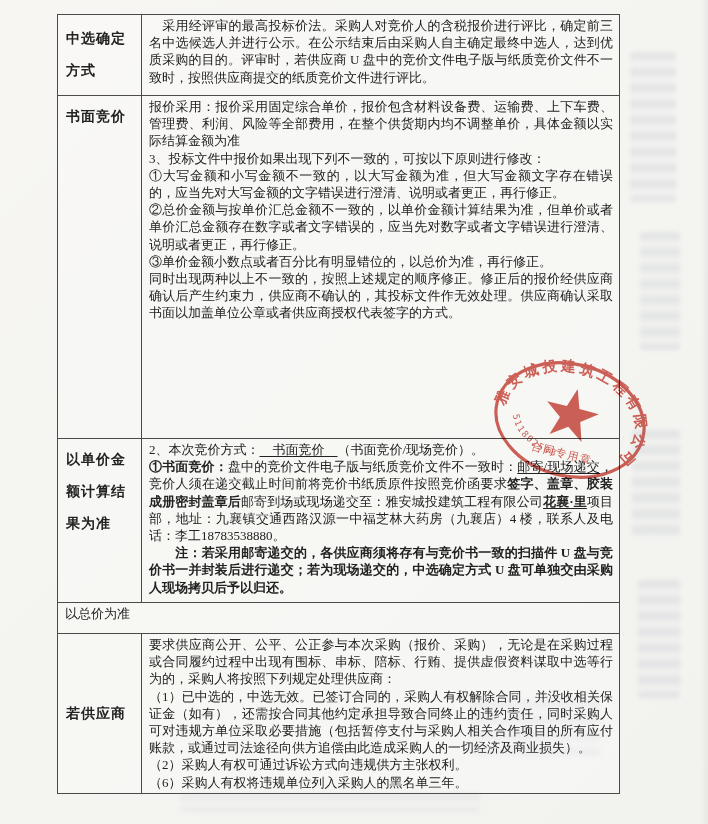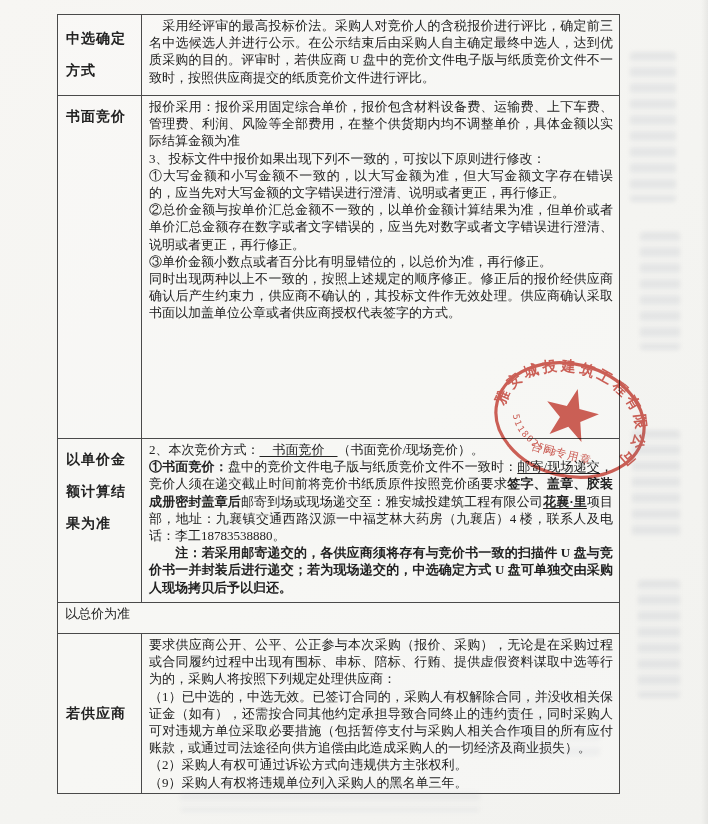--- a/index.html
+++ b/index.html
@@ -89,21 +89,21 @@
         <p><span>以总价为准</span></p>
       </div>
     </div>
 
     <div class="trow" style="min-height:150px">
       <div class="tlabel" style="line-height:1.5">若供应商</div>
       <div class="tcontent">
         <p><span>要求供应商公开、公平、公正参与本次采购（报价、采购），无论是在采购过程或合同履约过程中出现有围标、串标、陪标、行贿、提供虚假资料谋取中选等行为的，采购人将按照下列规定处理供应商：</span></p>
         <p><span>（1）已中选的，中选无效。已签订合同的，采购人有权解除合同，并没收相关保证金（如有），还需按合同其他约定承担导致合同终止的违约责任，同时采购人可对违规方单位采取必要措施（包括暂停支付与采购人相关合作项目的所有应付账款，或通过司法途径向供方追偿由此造成采购人的一切经济及商业损失）。</span></p>
         <p><span>（2）采购人有权可通过诉讼方式向违规供方主张权利。</span></p>
-        <p><span>（9）采购人有权将违规单位列入采购人的黑名单三年。</span></p>
+        <p><span>（6）采购人有权将违规单位列入采购人的黑名单三年。</span></p>
       </div>
     </div>
 
   </div>
 
   <svg class="seal" style="left:448px;top:318px" width="244" height="204" viewBox="0 0 244 204">
     <defs>
       <path id="seal-top-arc" d="M -66.7 4.2 A 67 48 0 1 1 54.9 27.6" fill="none"></path>
       <path id="seal-num-arc" d="M -57.1 6.8 A 58 39 0 0 0 -2 39" fill="none"></path>
     </defs>

